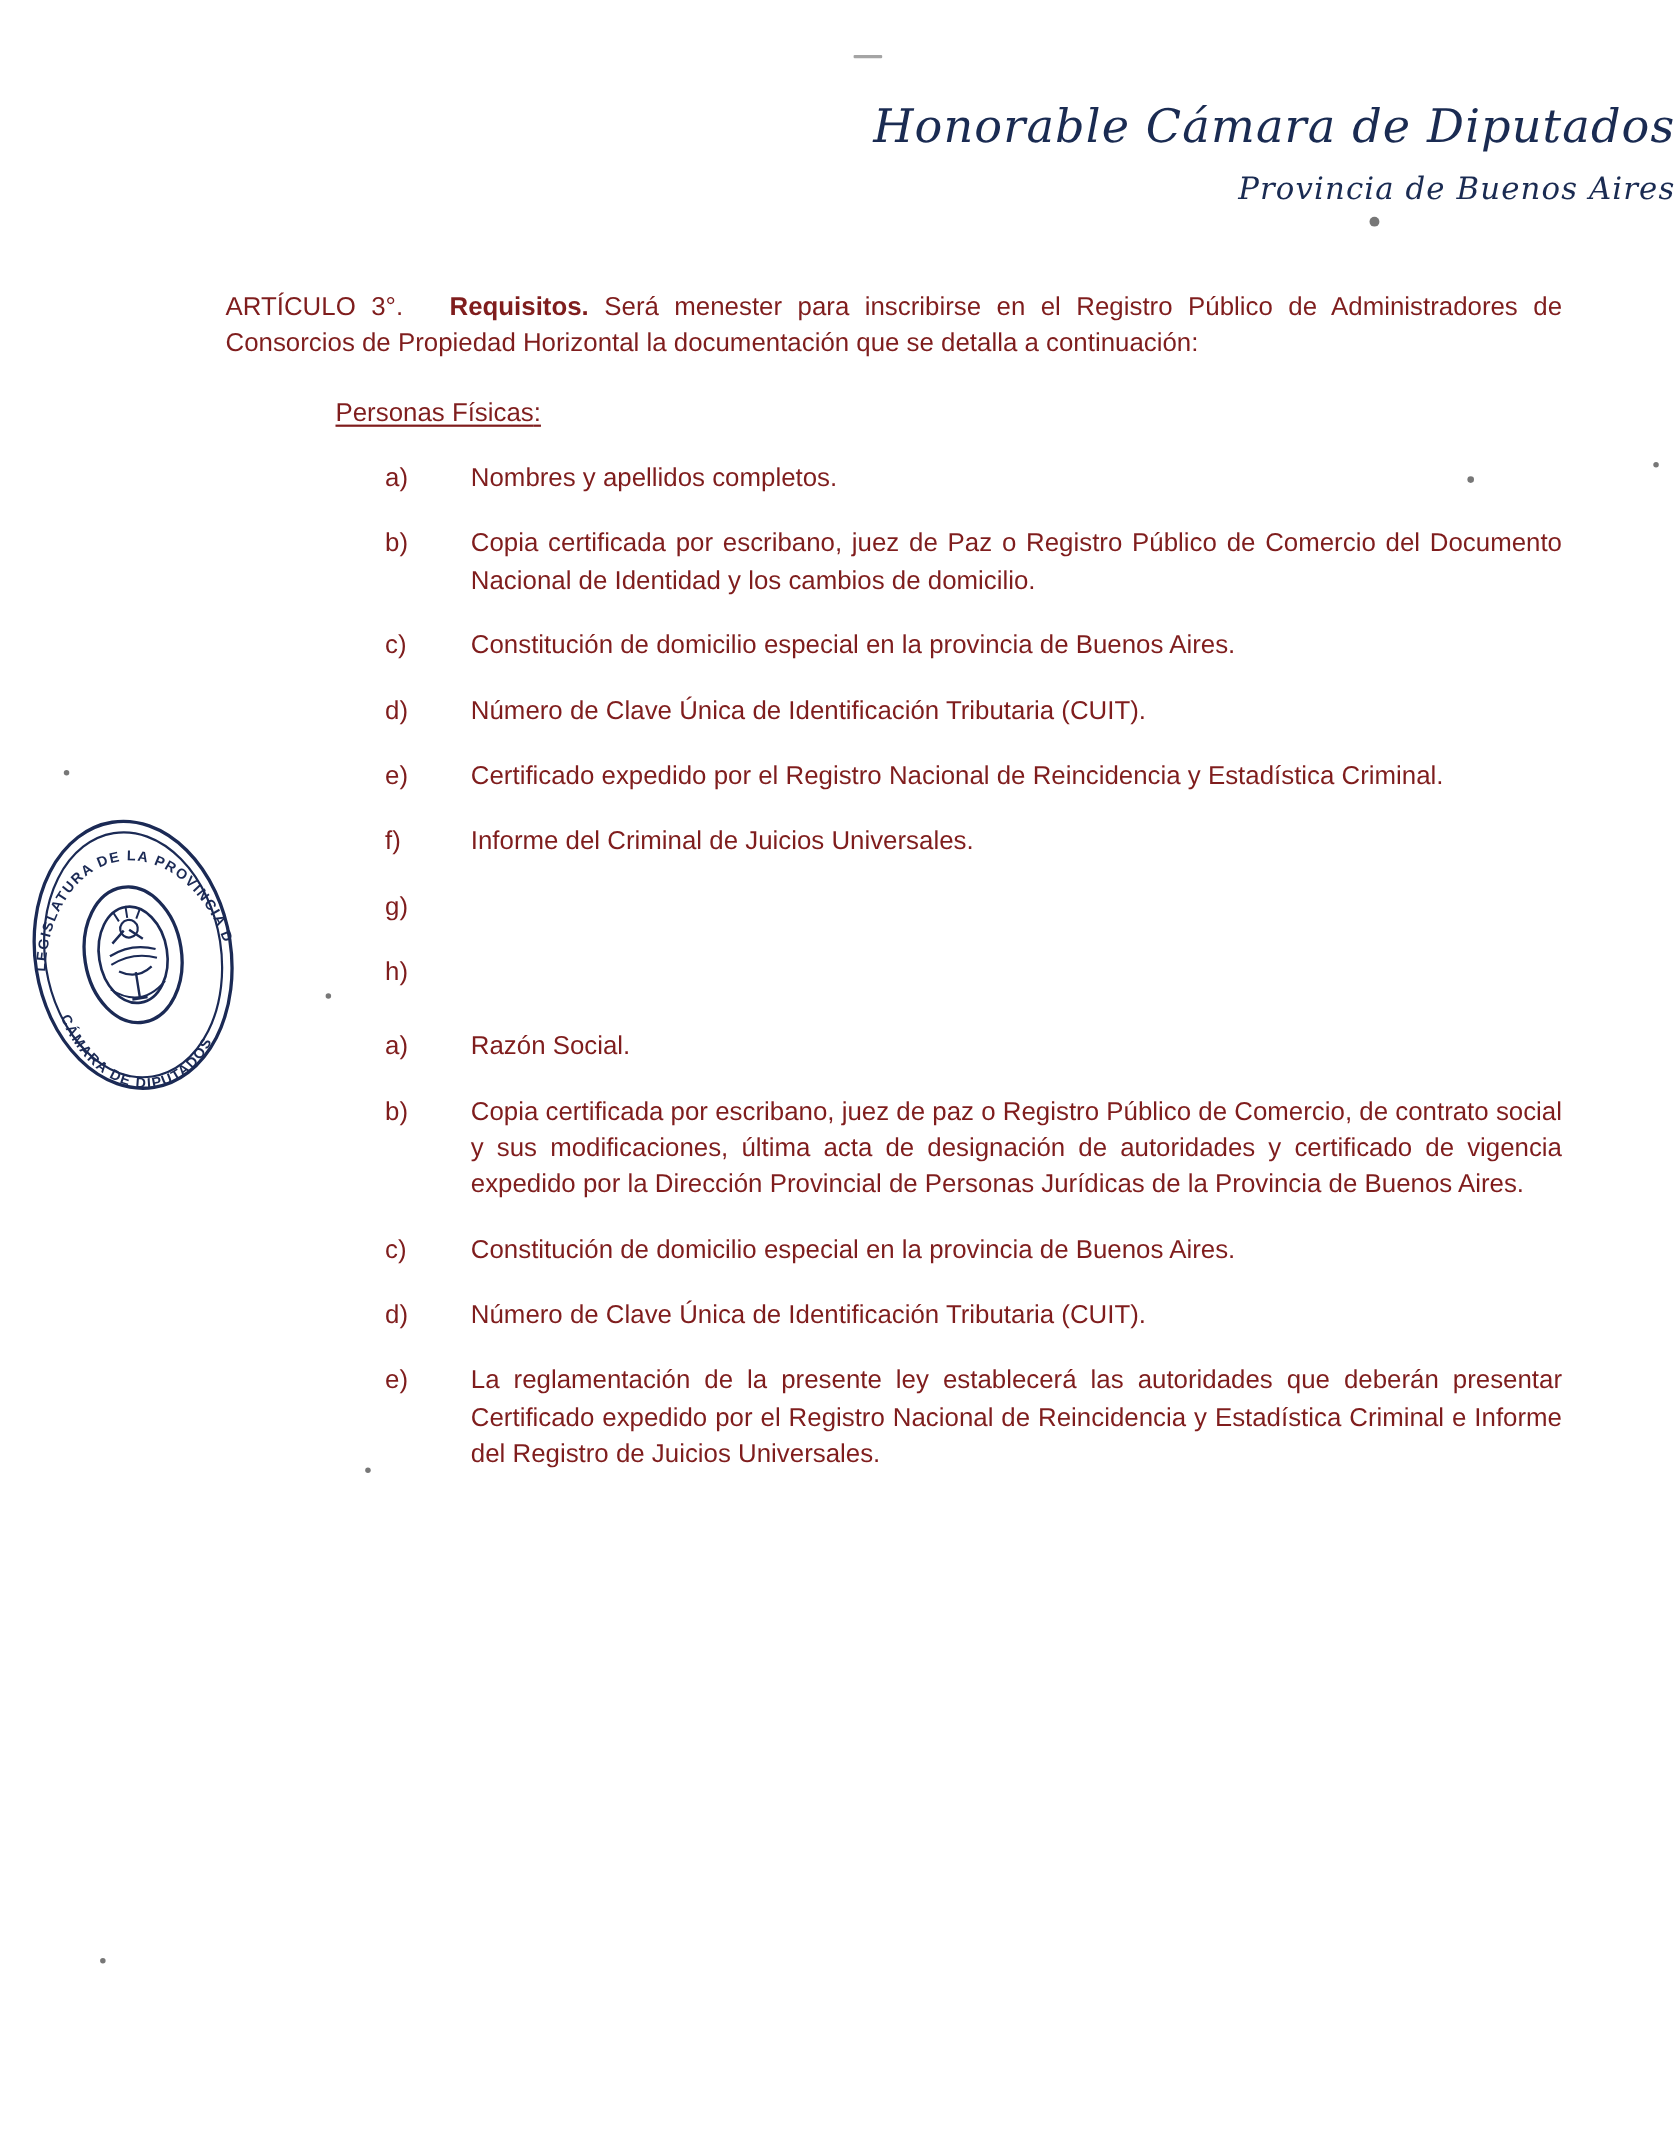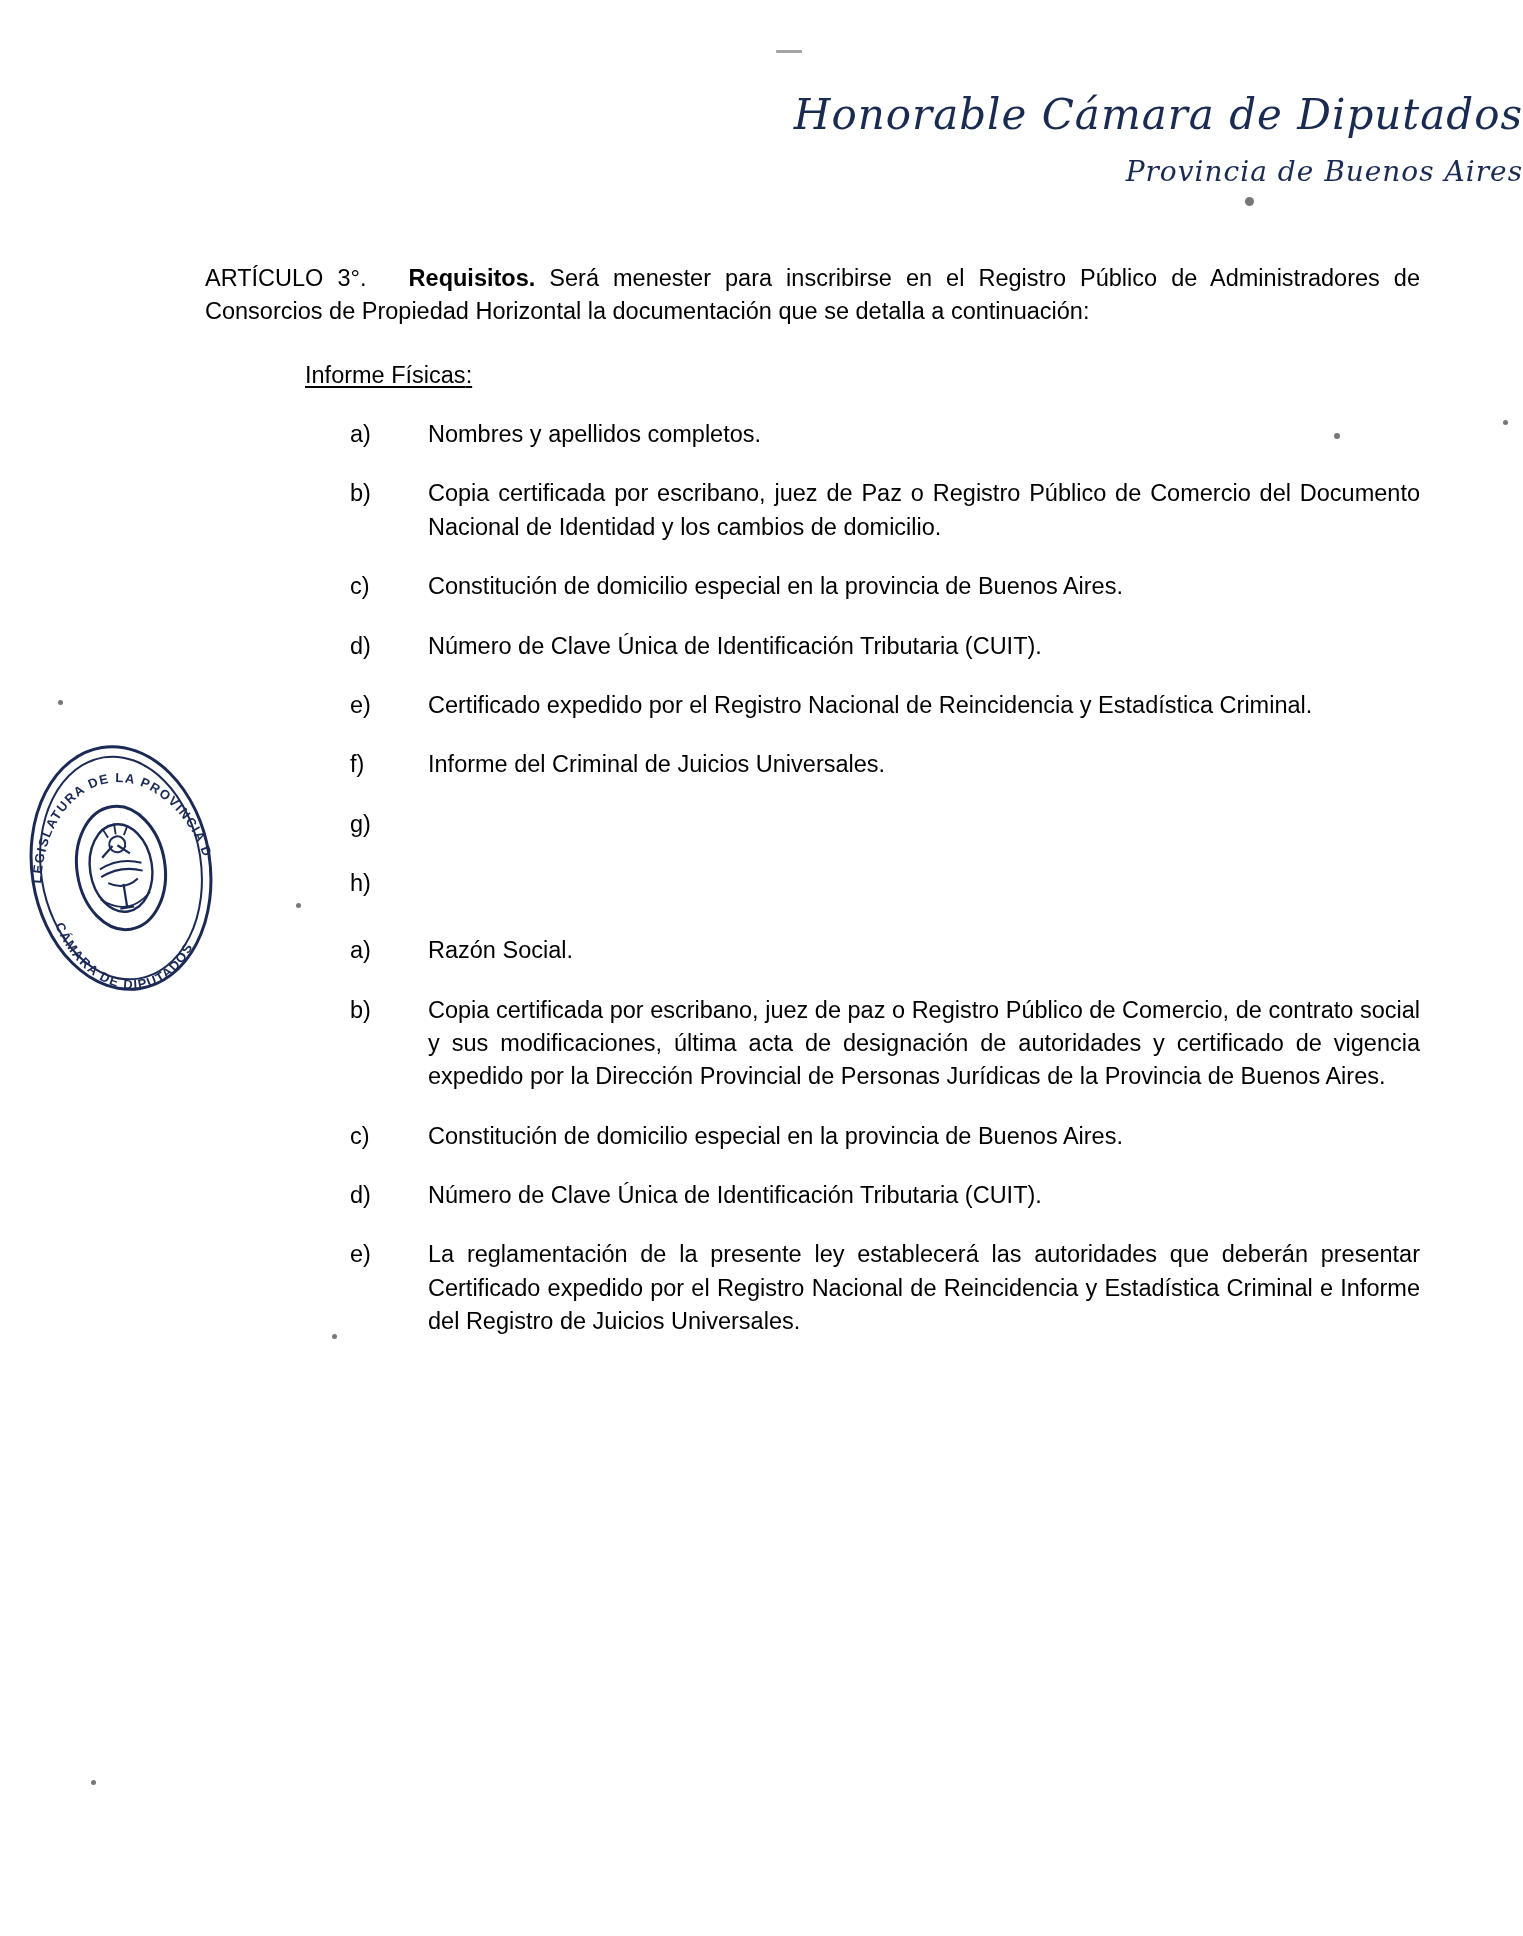--- a/index.html
+++ b/index.html
@@ -63,21 +63,21 @@
   .seal svg { display: block; }
 
   
   .page-body {
     position: absolute;
     left: 205px;
     top: 262px;
     width: 1215px;
     font-size: 23.5px;
     line-height: 1.42;
-    color: #000000;
+    color: #7f1d1d;
   }
   .para {
     text-align: justify;
     margin: 0 0 30px 0;
   }
   .para .bold { font-weight: bold; }
 
   .section-title {
     margin: 0 0 26px 0;
     padding-left: 100px;
@@ -157,21 +157,21 @@
   </svg>
 </div>
 
 <div class="page-body">
 
   <p class="para">
     <span>ARTÍCULO 3°.</span>
     &nbsp;&nbsp;<span class="bold">Requisitos.</span><span> Será menester para inscribirse en el Registro Público de Administradores de Consorcios de Propiedad Horizontal la documentación que se detalla a continuación:</span>
   </p>
 
-  <p class="section-title"><span>Informe Físicas</span><span>:</span></p>
+  <p class="section-title"><span>Personas Físicas</span><span>:</span></p>
 
   <ul class="list block-gap-a">
     <li>
       <span class="marker">a)</span>
       <span class="itemtext">Nombres y apellidos completos.</span>
     </li>
     <li>
       <span class="marker">b)</span>
       <span class="itemtext">Copia certificada por escribano, juez de Paz o Registro Público de Comercio del Documento Nacional de Identidad y los cambios de domicilio.</span>
     </li>

